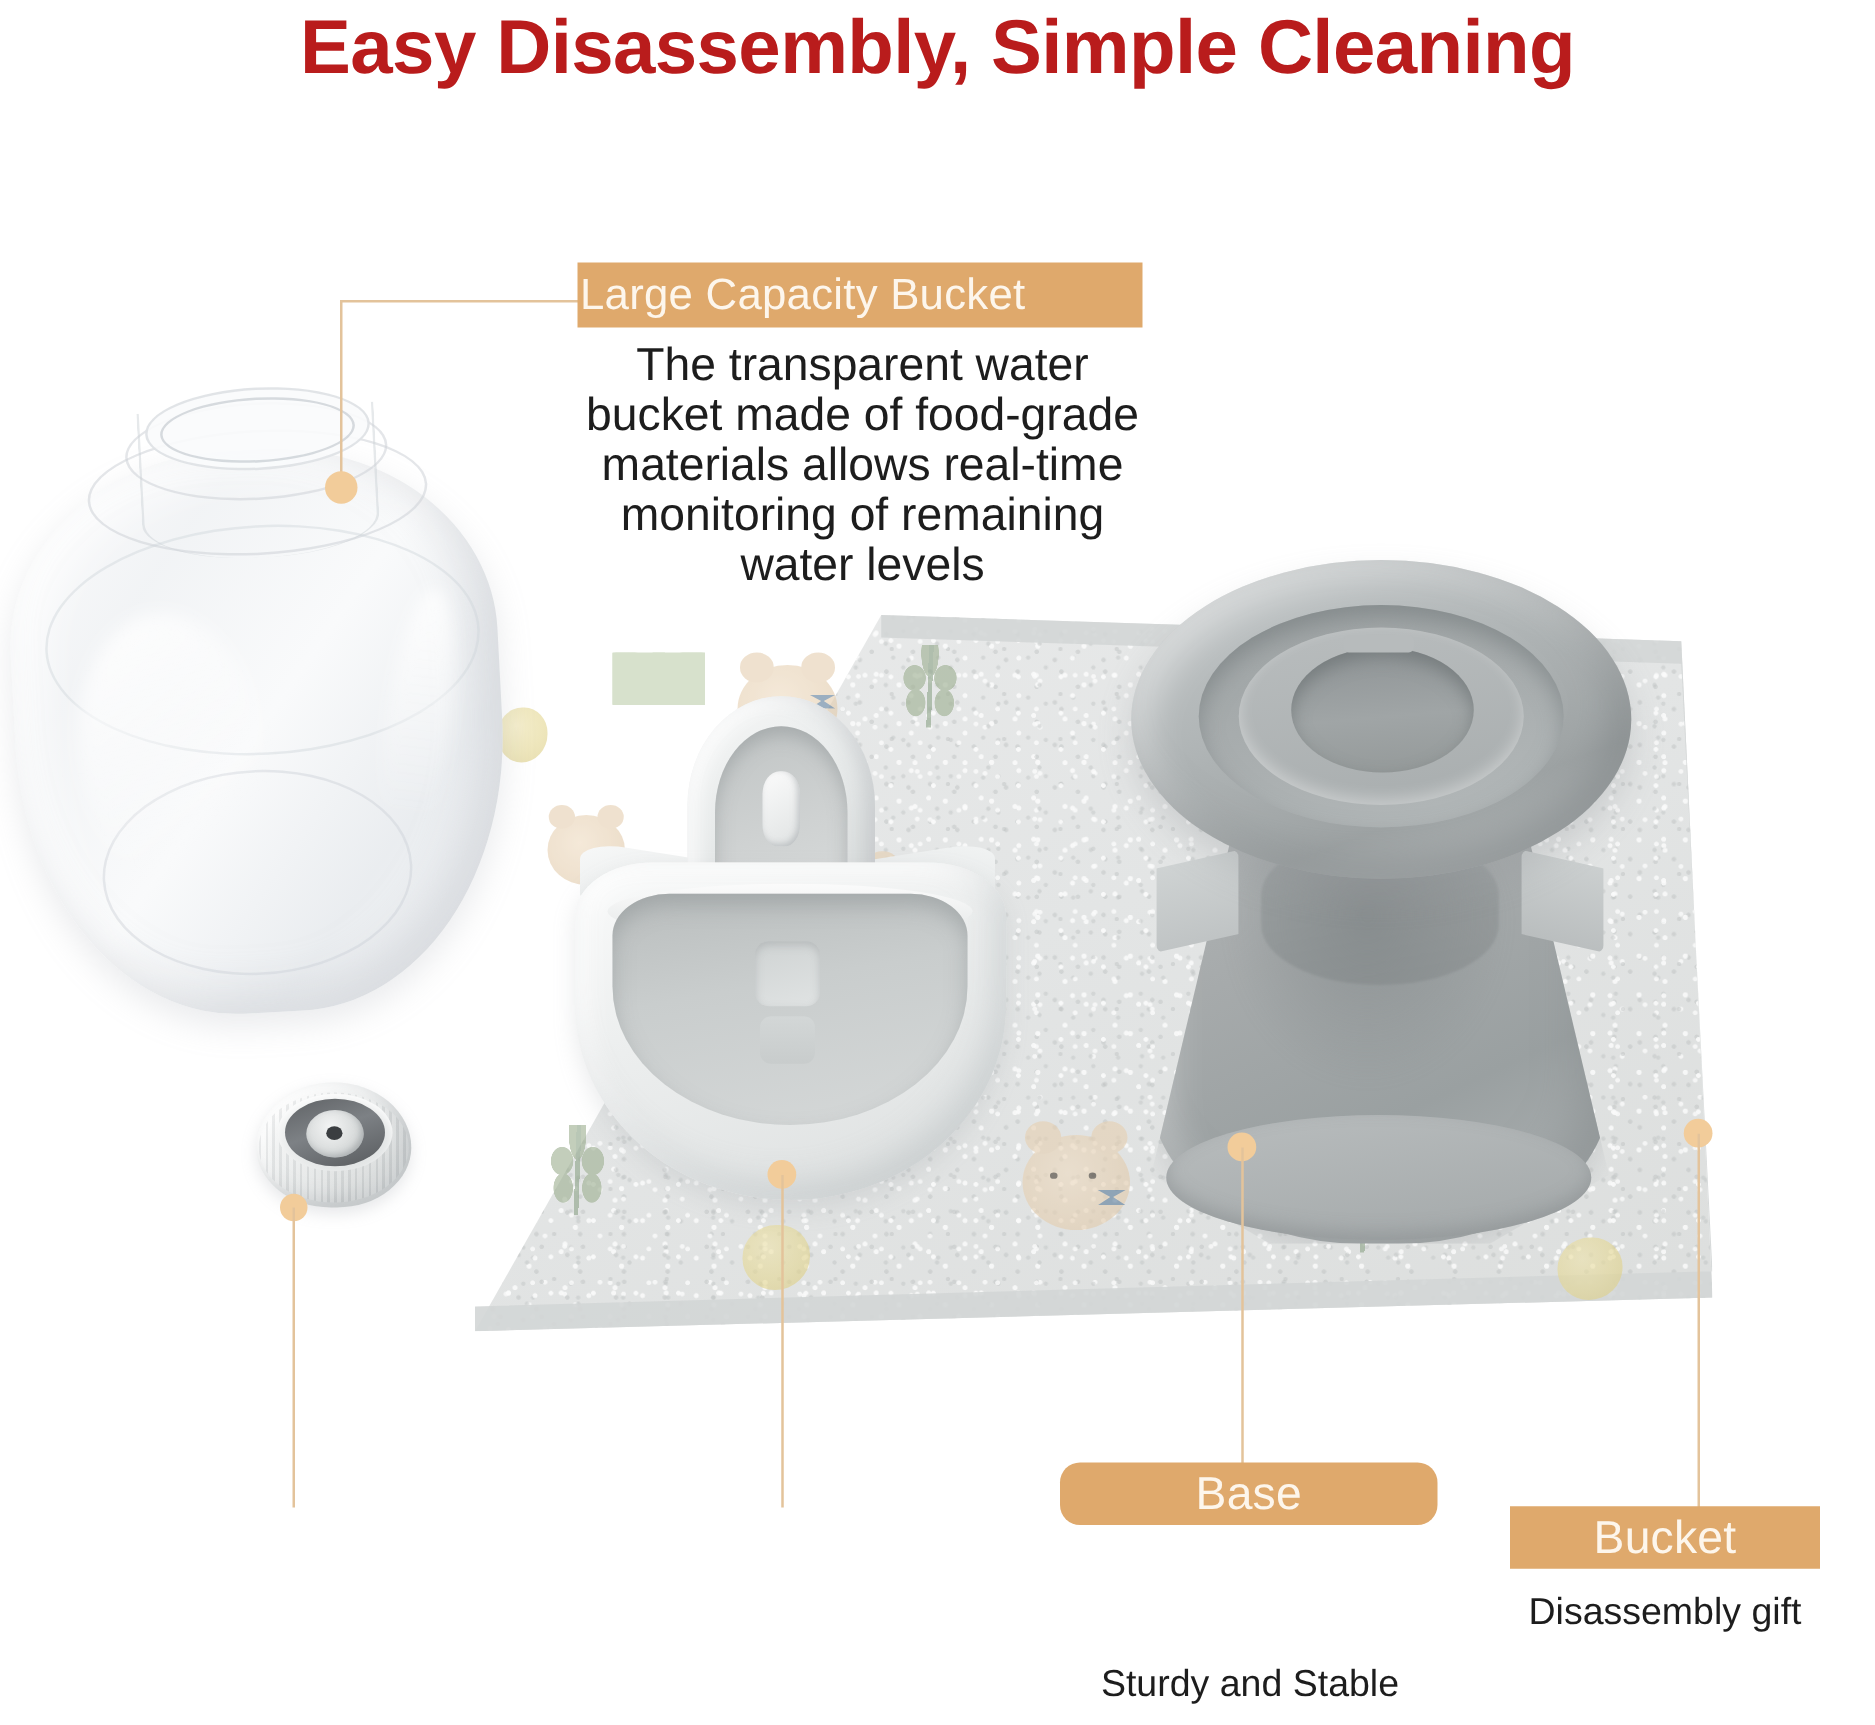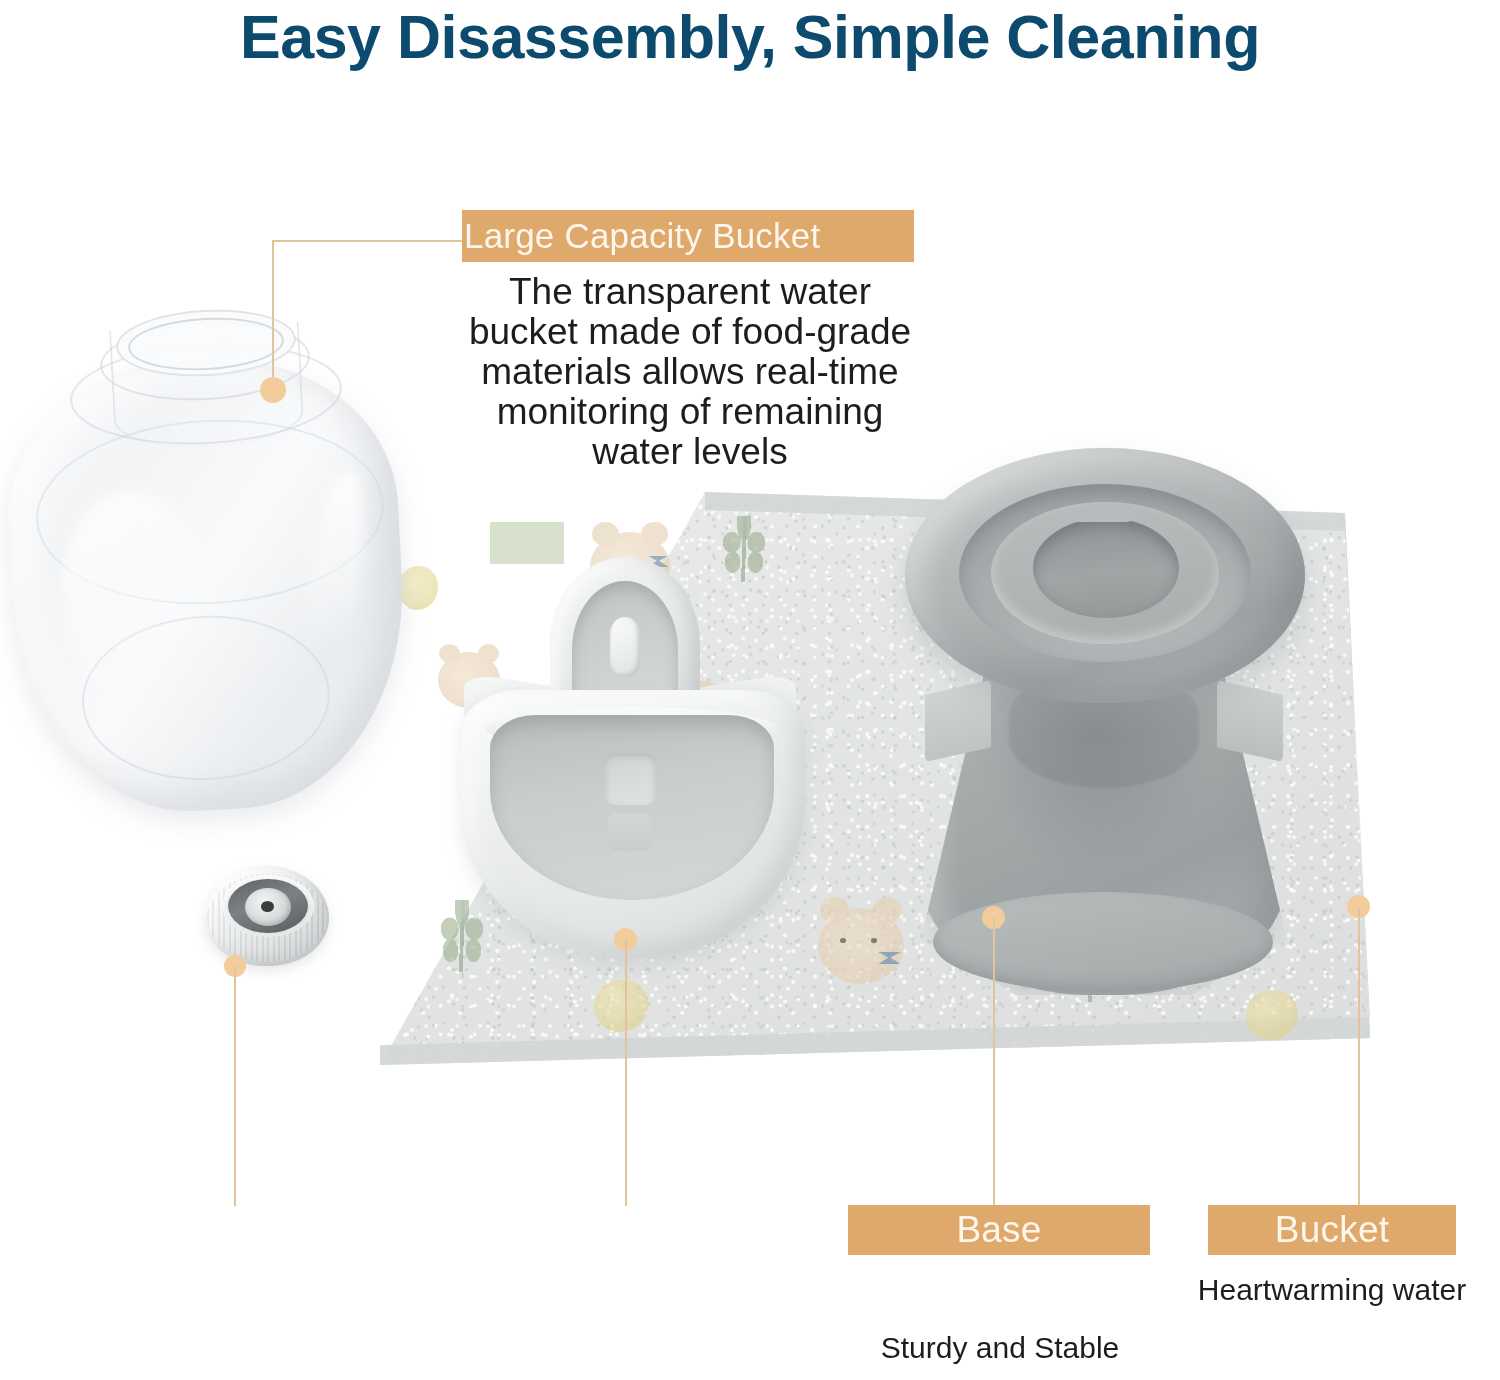--- a/index.html
+++ b/index.html
@@ -11,21 +11,21 @@
     position:relative;
   }
   #stage{position:absolute;inset:0;}
 
   
   .title{
     position:absolute;left:0;top:2px;width:1500px;
     text-align:center;
     font-size:61px;font-weight:bold;
     letter-spacing:-0.5px;
-    color:#0c4a6e;
+    color:#b91c1c;
     font-family:"Liberation Sans", sans-serif;
     white-space:nowrap;
   }
 
   
   .chip{
     position:absolute;
     background:#dfa96c;
     color:#fdf6ec;
     display:flex;align-items:center;justify-content:center;
@@ -470,23 +470,23 @@
   <div class="ldot" style="left:1347px;top:895px;width:23px;height:23px;"></div>
   <div class="lline" style="left:1358px;top:907px;width:2px;height:299px;"></div>
 
   <div class="chip top" style="left:462px;top:210px;width:452px;height:52px;">
     <span>Large Capacity Bucket</span>
   </div>
   <div class="desc top" style="left:450px;top:272px;width:480px;">The transparent water bucket made of food-grade materials allows real-time monitoring of remaining water levels</div>
 
 
 
-  <div class="chip" style="left:848px;top:1205px;width:302px;height:50px;">
+  <div class="chip" style="left:848px;top:1170px;width:302px;height:50px;border-radius:16px;">
     <span>Base</span>
   </div>
   <div class="desc" style="left:830px;top:1328px;width:340px;">Sturdy and Stable</div>
 
   <div class="chip" style="left:1208px;top:1205px;width:248px;height:50px;">
     <span>Bucket</span>
   </div>
-  <div class="desc" style="left:1186px;top:1270px;width:292px;">Heartwarming water</div>
+  <div class="desc" style="left:1186px;top:1270px;width:292px;">Disassembly gift</div>
 
 </div>
 
 </body></html>

